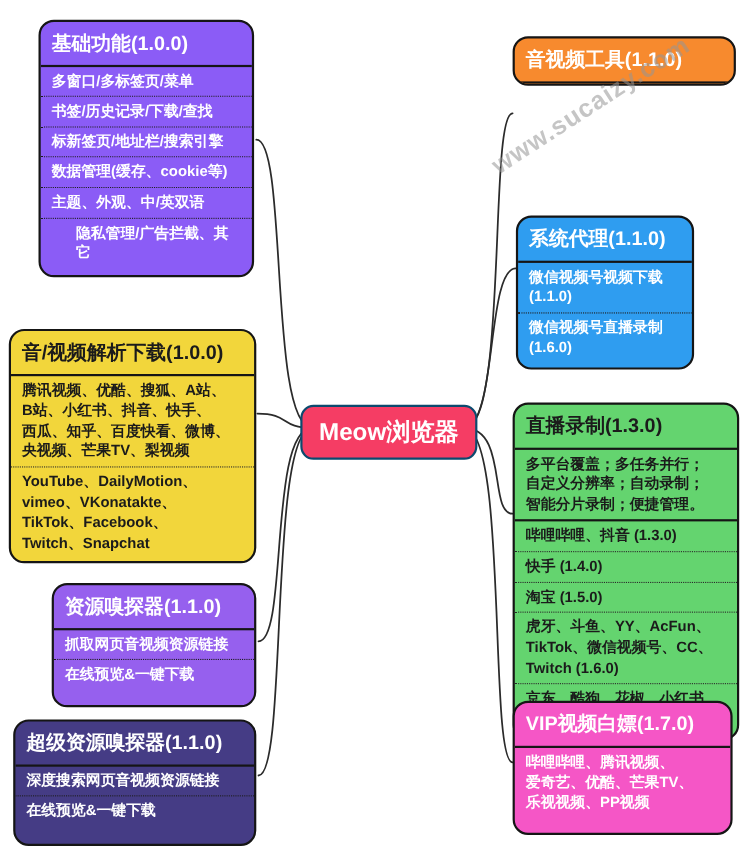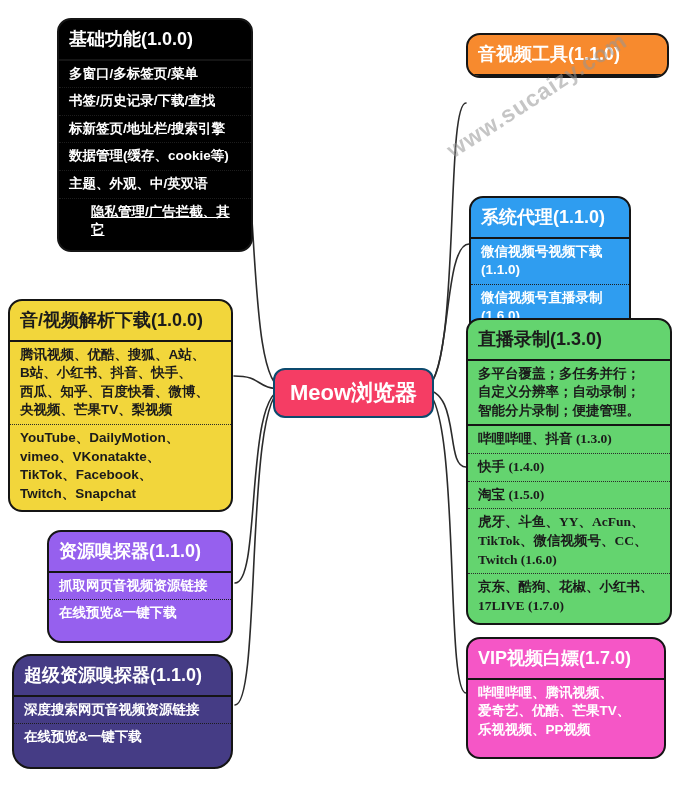--- a/index.html
+++ b/index.html
@@ -21,32 +21,32 @@
     padding:9px 10px 8px 10px;border-bottom:2px solid #151515;
     white-space:pre;letter-spacing:0;
   }
   .node .item{
     font-size:13.5px;font-weight:bold;line-height:1.38;
     padding:4px 10px;border-top:1px dotted #1d1d1d;
     white-space:pre-line;
   }
   .node .items .item:first-child{border-top:none;}
   .node .item.sep-solid{border-top:2px solid #151515;}
-  .node .item.indent{padding-left:32px;text-decoration:underline;}
+  .node .item.indent{padding-left:32px;}
   .dark-text{color:#1b1b1b;}
   .dark-text .item{border-top-color:#2a2a2a;}
 
   
   #node-basic   {left:35px;  top:18px;  width:196px;} #node-basic  .items{padding-bottom:6px;}
   #node-parse   {left:8px;   top:255px; width:225px;} #node-parse  .items{padding-bottom:2px;}
   #node-sniffer {left:47px;  top:530px; width:186px;} #node-sniffer .items{padding-bottom:14px;}
   #node-super   {left:12px;  top:654px; width:221px;} #node-super  .items{padding-bottom:16px;}
   #node-av      {left:466px; top:33px;  width:203px;} #node-av     .items{padding-bottom:22px;}
   #node-proxy   {left:469px; top:196px; width:162px;} #node-proxy  .items{padding-bottom:4px;}
-  #node-live    {left:466px; top:318px; width:206px;} #node-live   .items{padding-bottom:4px;font-family:Liberation Serif, serif;}
+  #node-live    {left:466px; top:318px; width:206px;} #node-live   .items{padding-bottom:4px;}
   #node-vip     {left:466px; top:637px; width:200px;} #node-vip    .items{padding-bottom:14px;}
 
   #center-node{
     position:absolute;z-index:3;left:273px;top:368px;
     border:2px solid #0c4a6e;border-radius:12px;
     color:#fff;font-size:22px;font-weight:bold;
     padding:8px 15px;white-space:pre;
   }
 
   #watermark{
@@ -64,21 +64,21 @@
   <path d="M 284 389 C 244 389 262 127 233 127"></path>
   <path d="M 284 389 C 254 389 264 376 234 376"></path>
   <path d="M 284 389 C 244 389 262 583 235 583"></path>
   <path d="M 284 389 C 244 389 262 705 235 705"></path>
   <path d="M 422 389 C 462 389 444 103 466 103"></path>
   <path d="M 422 389 C 452 389 442 244 469 244"></path>
   <path d="M 422 389 C 462 389 444 467 466 467"></path>
   <path d="M 422 389 C 462 389 444 693 466 693"></path>
 </svg>
 
-<div class="node" id="node-basic" style="background: #000000; margin-left: 22px;">
+<div class="node" id="node-basic" style="background: #8b5cf6;">
   <div class="title">基础功能(1.0.0)</div>
   <div class="items">
     <div class="item">多窗口/多标签页/菜单</div>
     <div class="item">书签/历史记录/下载/查找</div>
     <div class="item">标新签页/地址栏/搜索引擎</div>
     <div class="item">数据管理(缓存、cookie等)</div>
     <div class="item">主题、外观、中/英双语</div>
     <div class="item indent">隐私管理/广告拦截、其它</div>
   </div>
 </div>
@@ -98,21 +98,21 @@
 </div>
 
 <div class="node" id="node-sniffer" style="background: rgb(150, 96, 238);">
   <div class="title">资源嗅探器(1.1.0)</div>
   <div class="items">
     <div class="item">抓取网页音视频资源链接</div>
     <div class="item">在线预览&amp;一键下载</div>
   </div>
 </div>
 
-<div class="node" id="node-super" style="background: rgb(69, 60, 133); border-radius: 19px;">
+<div class="node" id="node-super" style="background: rgb(69, 60, 133);">
   <div class="title">超级资源嗅探器(1.1.0)</div>
   <div class="items">
     <div class="item">深度搜索网页音视频资源链接</div>
     <div class="item">在线预览&amp;一键下载</div>
   </div>
 </div>
 
 <div id="center-node" style="background: rgb(245, 61, 100);">Meow浏览器</div>
 
 <div id="watermark">www.sucaizy.com</div>
@@ -122,21 +122,21 @@
 </div>
 
 <div class="node" id="node-proxy" style="background: rgb(47, 157, 240);">
   <div class="title">系统代理(1.1.0)</div>
   <div class="items">
     <div class="item">微信视频号视频下载(1.1.0)</div>
     <div class="item">微信视频号直播录制(1.6.0)</div>
   </div>
 </div>
 
-<div class="node dark-text" id="node-live" style="background: rgb(100, 212, 111);">
+<div class="node dark-text" id="node-live" style="background: rgb(100, 212, 111); margin-top: 48px;">
   <div class="title">直播录制(1.3.0)</div>
   <div class="items">
     <div class="item">多平台覆盖；多任务并行；
 自定义分辨率；自动录制；
 智能分片录制；便捷管理。</div>
     <div class="item sep-solid">哔哩哔哩、抖音 (1.3.0)</div>
     <div class="item">快手 (1.4.0)</div>
     <div class="item">淘宝 (1.5.0)</div>
     <div class="item">虎牙、斗鱼、YY、AcFun、
 TikTok、微信视频号、CC、

